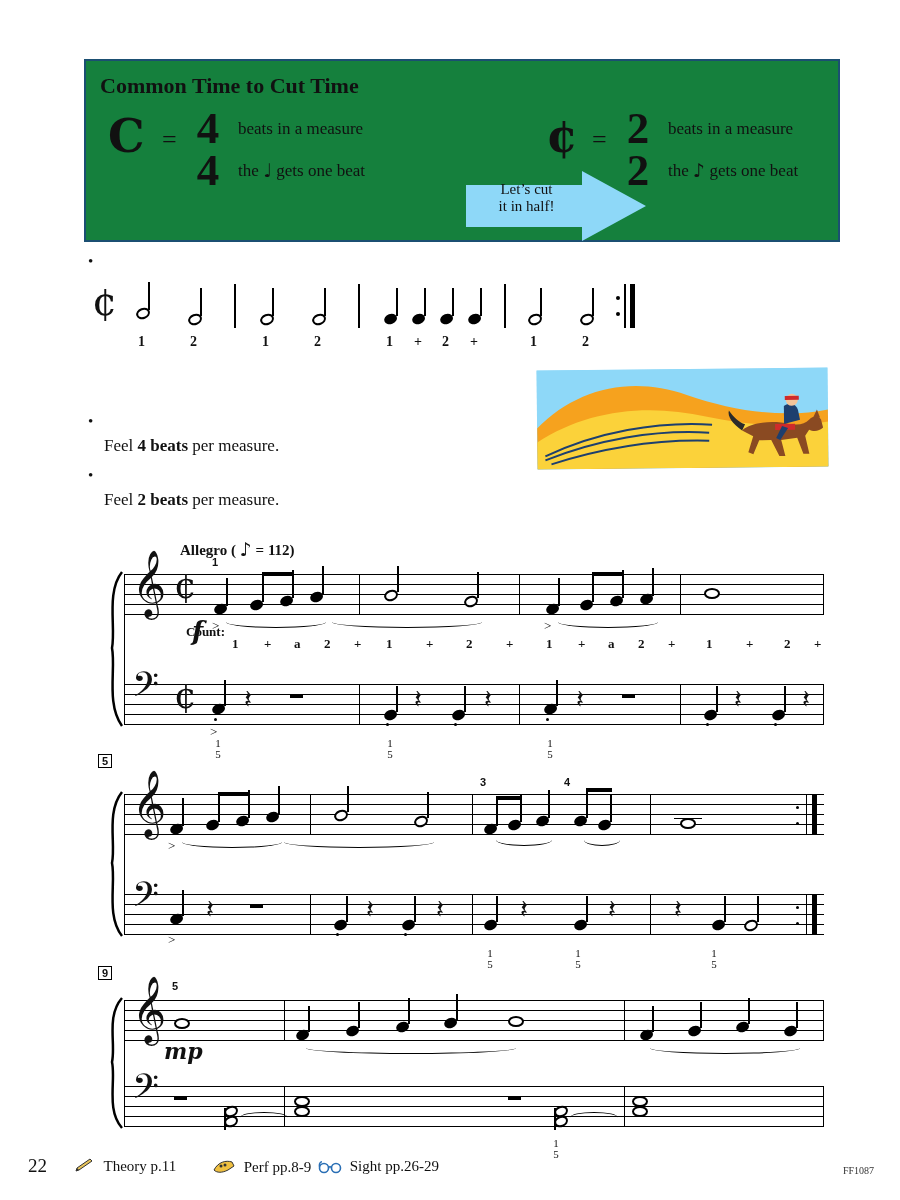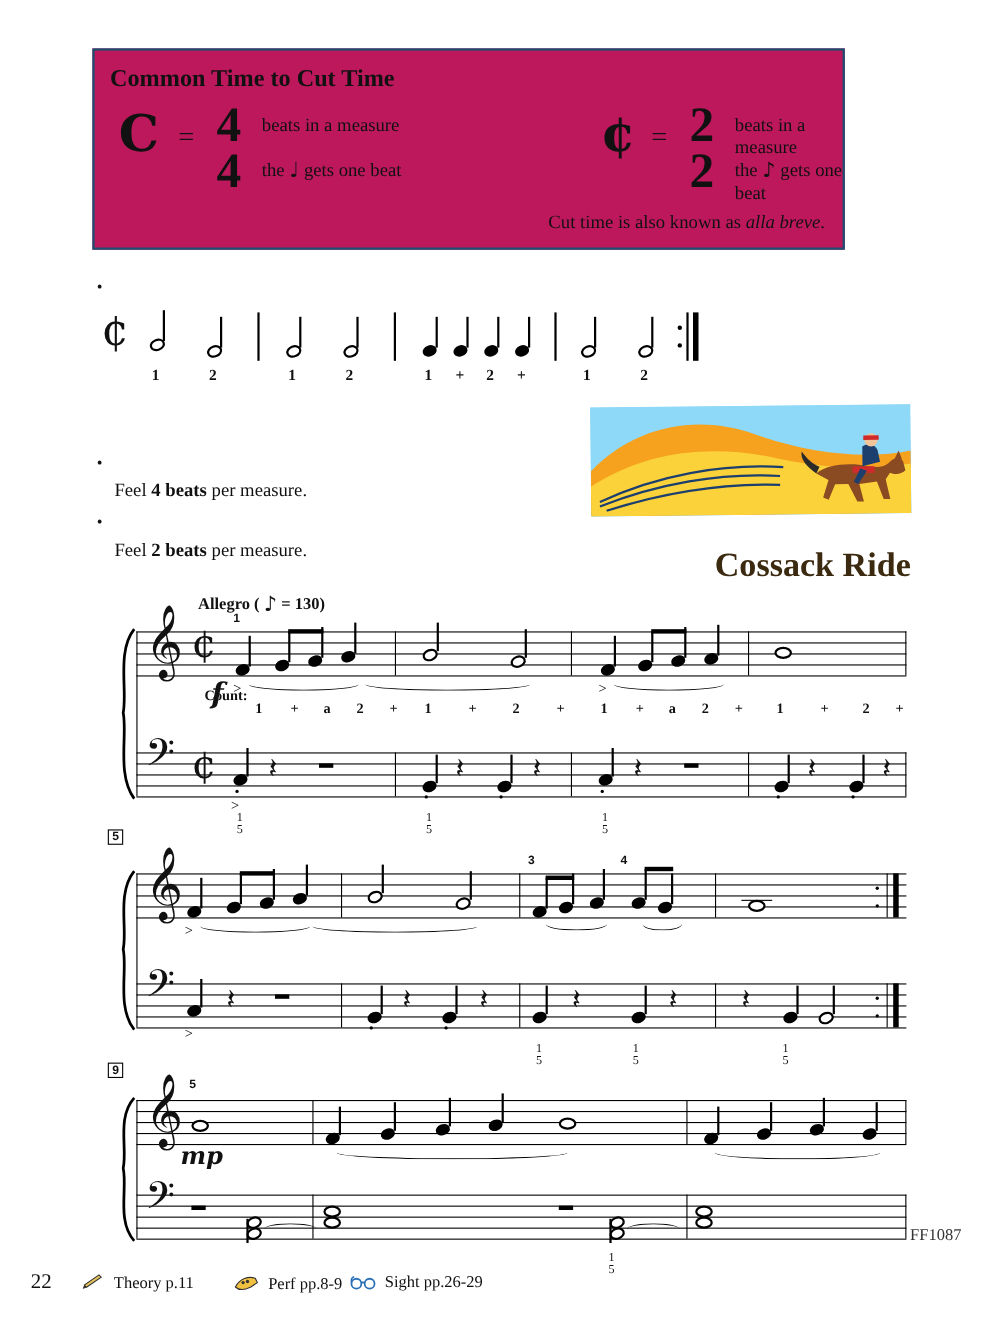--- a/index.html
+++ b/index.html
@@ -8,22 +8,22 @@
     background:#ffffff;
     font-family:"Liberation Serif", serif;
     color:#111;
     position:relative;
     overflow:hidden;
   }
   .page{position:relative;width:900px;height:1200px;}
 
   
   .concept-box{
-    position:absolute;left:84px;top:44px;width:684px;height:183px;
-    background:#be185d;
+    position:absolute;left:84px;top:59px;width:756px;height:183px;
+    background:#15803d;
     border-top:2px solid #1b4f72;
     border-left:2px solid #1b4f72;
     border-right:2px solid #1b4f72;
     border-bottom:2px solid #1b4f72;
     box-sizing:border-box;
   }
   .concept-title{
     position:absolute;left:14px;top:12px;
     font-size:22px;font-weight:bold;font-family:"Liberation Serif",serif;
   }
@@ -90,21 +90,21 @@
   .measure-num.boxed{border:1px solid #000;padding:0 3px;}
   .clef{position:absolute;font-family:"DejaVu Serif",serif;}
   .dyn{position:absolute;font-family:"DejaVu Serif",serif;font-style:italic;font-weight:bold;}
   .counttext{position:absolute;font-size:13px;font-weight:bold;font-family:"Liberation Serif",serif;}
   .fing{position:absolute;font-size:11px;font-family:"Liberation Serif",serif;text-align:center;}
   .fing .n{display:block;line-height:1.02;}
 
   
   .pagenum{position:absolute;left:28px;top:1155px;font-size:19px;}
   .footitem{position:absolute;font-size:15px;top:1158px;}
-  .ffcode{position:absolute;right:26px;top:1115px;font-size:15px;color:#333;}
+  .ffcode{position:absolute;right:26px;top:1165px;font-size:10px;color:#333;}
 
   
   .nh{position:absolute;width:13px;height:9.5px;border-radius:50%;background:#000;transform:rotate(-20deg);}
   .nh.open{background:#fff;border:2px solid #000;box-sizing:border-box;width:14px;height:10.5px;}
   .stem{position:absolute;width:1.6px;background:#000;}
   .beam{position:absolute;height:4px;background:#000;}
   .rest-h{position:absolute;width:13px;height:4px;background:#000;}
   .qrest{position:absolute;font-family:"DejaVu Serif",serif;font-size:26px;line-height:1;}
   .dotmark{position:absolute;width:3.4px;height:3.4px;border-radius:50%;background:#000;}
   .accent{position:absolute;font-size:13px;font-family:"Liberation Serif",serif;}
@@ -123,33 +123,41 @@
     <div class="eq" style="left:76px;top:64px;">=</div>
     <div class="timesig" style="left:102px;top:48px;width:40px;">4</div>
     <div class="timesig" style="left:102px;top:90px;width:40px;">4</div>
     <div class="beatline" style="left:152px;top:58px;">beats in a measure</div>
     <div class="beatline" style="left:152px;top:98px;">
       <span>the</span>
       <span class="notegly">♩</span>
       <span>gets one beat</span>
     </div>
 
+    <div class="arrow-wrap">
+      <svg width="185" height="74" viewBox="0 0 185 74">
+        <polygon points="2,16 118,16 118,2 182,37 118,72 118,58 2,58" fill="#8ed8f8"></polygon>
+      </svg>
+      <div class="arrow-label">
+        <div>Let’s cut</div>
+        <div>it in half!</div>
+      </div>
+    </div>
 
     <div class="ct-symbol" style="left:460px;top:48px;">¢</div>
     <div class="eq" style="left:506px;top:64px;">=</div>
     <div class="timesig" style="left:532px;top:48px;width:40px;">2</div>
     <div class="timesig" style="left:532px;top:90px;width:40px;">2</div>
     <div class="beatline" style="left:582px;top:58px;">beats in a measure</div>
     <div class="beatline" style="left:582px;top:98px;">
       <span>the</span>
       <span class="notegly">♪</span>
       <span>gets one beat</span>
     </div>
 
-    <div class="allabreve">Cut time is also known as <i>alla breve</i>.</div>
   </div>
 
   <div class="bullet" style="left:104px;top:252px;width:620px;">
     <span class="dot">•</span>
   </div>
 
   <div class="rhythm">
     <div class="cutc">¢</div>
 
     <div class="nh open" style="left:52px;top:26px;"></div>
@@ -222,26 +230,25 @@
       <path d="M276,50 l4,-8 l3,8 z" fill="#8a4a22"></path>
 
       <path d="M247,38 c6,-4 12,-2 14,4 l2,10 -16,4 z" fill="#1d3f6e"></path>
       <circle cx="255" cy="32" r="6" fill="#f2c49a"></circle>
       <path d="M248,28 h14 v4 h-14 z" fill="#cf2b2b"></path>
       <path d="M238,56 h20 v6 h-20 z" fill="#cf2b2b"></path>
       <path d="M245,58 l-6,12 l4,2 l8,-12 z" fill="#1d3f6e"></path>
     </svg>
   </div>
 
-  <div class="title-song">Cossack Ride</div>
 
   <div class="tempo">
     <span>Allegro (</span>
     <span class="notegly">♪</span>
-    <span>= 130)</span>
+    <span>= 112)</span>
   </div>
 
   <div class="system" style="left:84px;top:560px;width:740px;height:180px;">
     <div class="measure-num" style="left:128px;top:-4px;">1</div>
 
     <div class="staff-line" style="left:40px;top:14px;width:700px;"></div>
     <div class="staff-line" style="left:40px;top:24px;width:700px;"></div>
     <div class="staff-line" style="left:40px;top:34px;width:700px;"></div>
     <div class="staff-line" style="left:40px;top:44px;width:700px;"></div>
     <div class="staff-line" style="left:40px;top:54px;width:700px;"></div>

